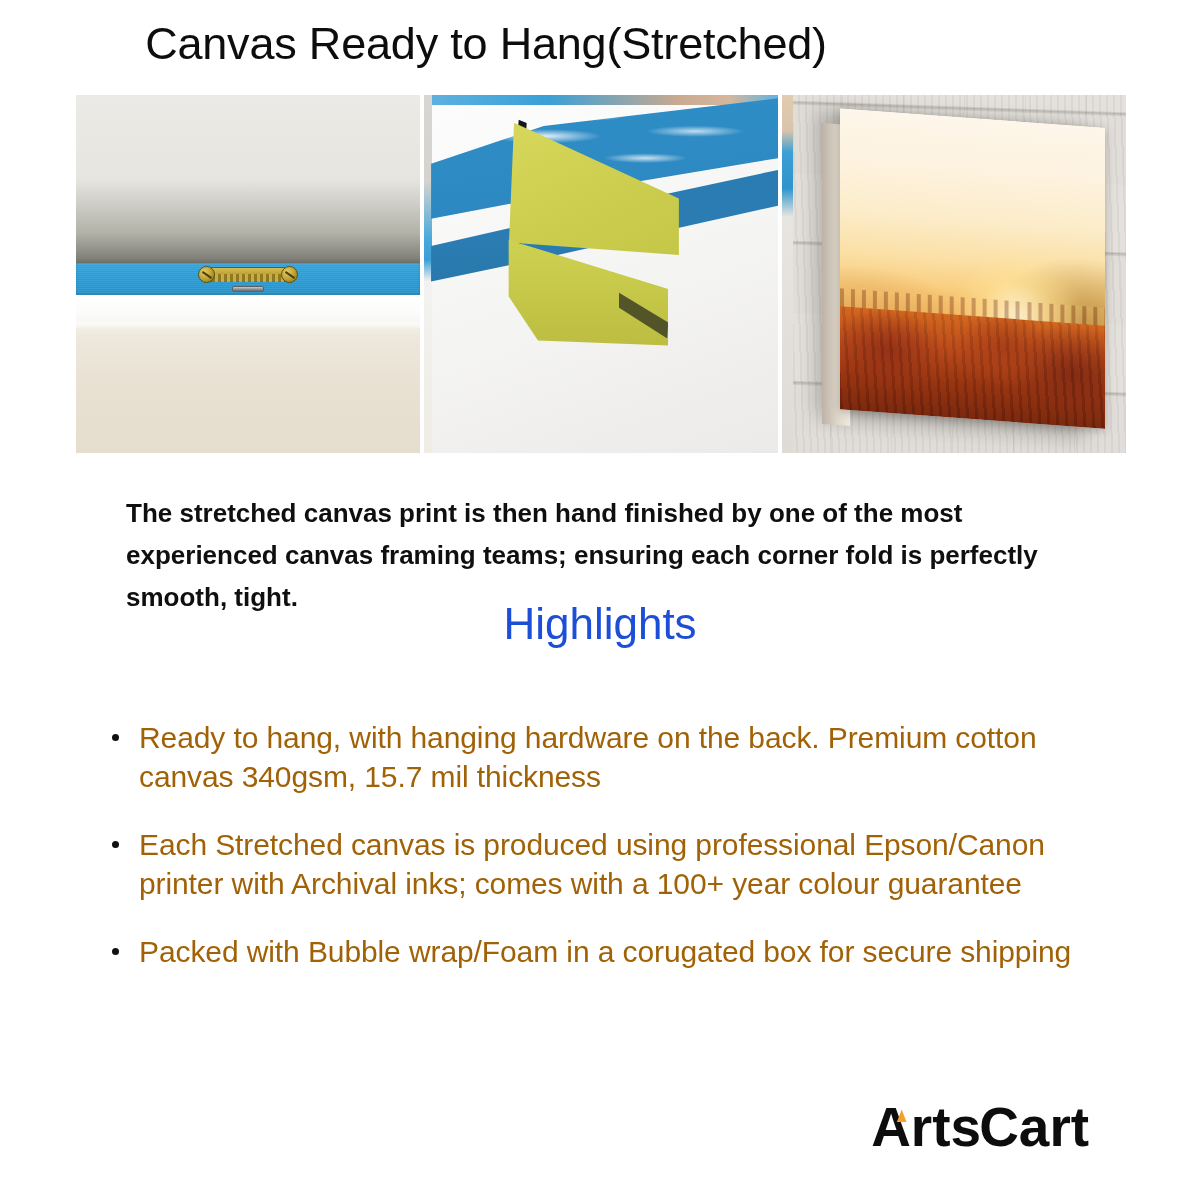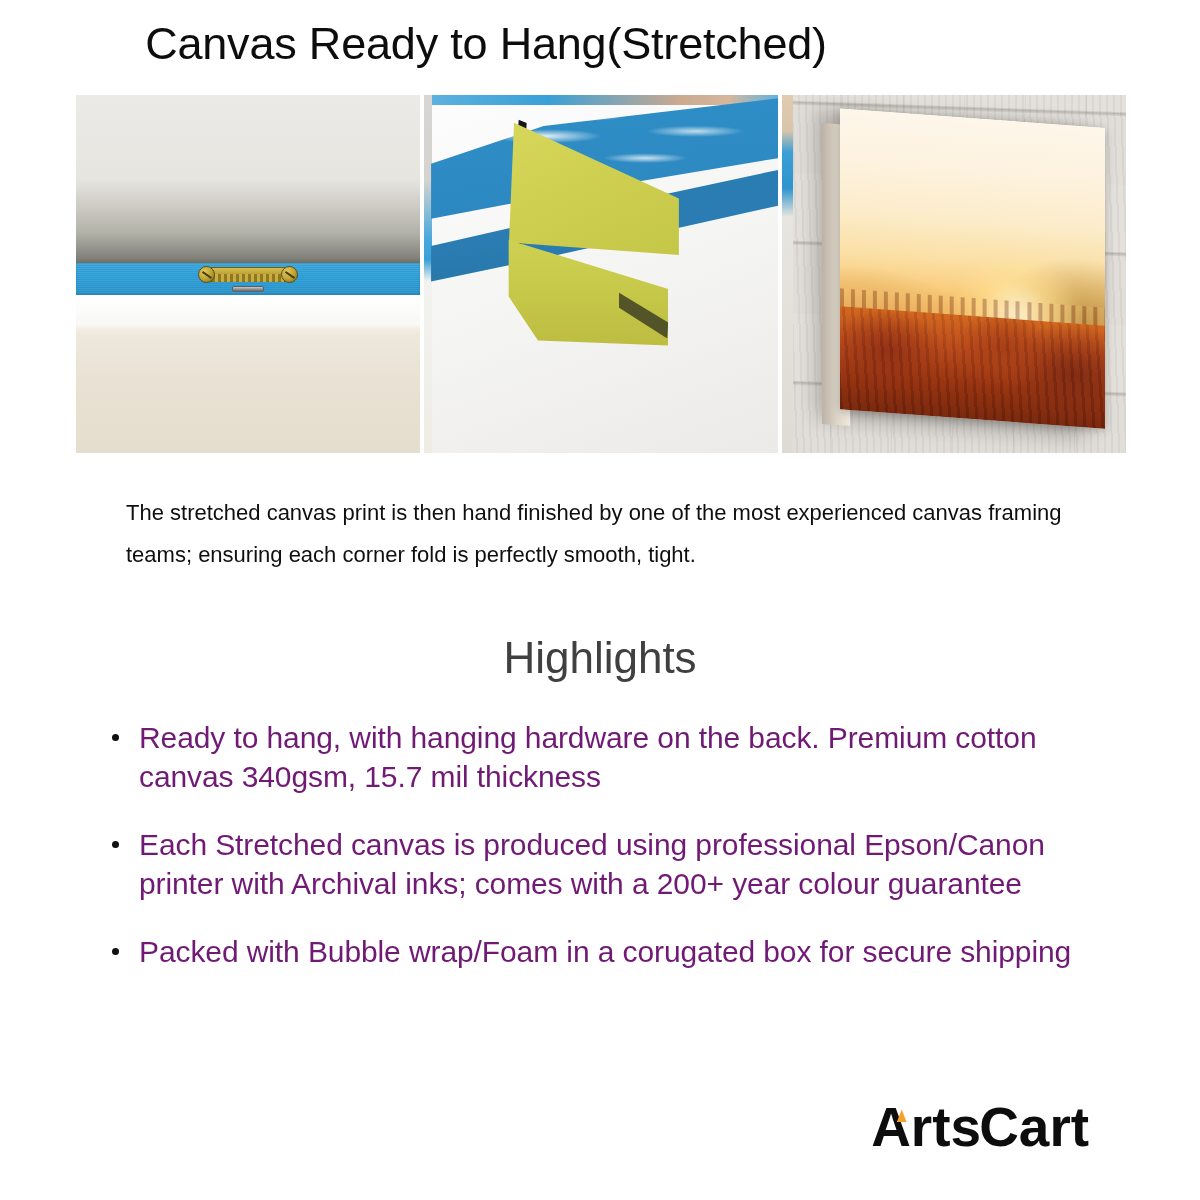--- a/index.html
+++ b/index.html
@@ -242,40 +242,40 @@
   .p3-town {
     position:absolute; left:0; bottom:30%; width:100%; height:10%;
     background:
       repeating-linear-gradient(90deg, rgba(120,50,20,.55) 0 4px, rgba(255,205,130,.25) 4px 11px);
     opacity:.65; filter:blur(.6px);
   }
 
   
   .body-copy {
     position:absolute; left:126px; top:492px; width:950px;
-    font-size:22px; line-height:42px; font-weight:400; color:#0f0f0f;
+    font-size:26px; line-height:42px; font-weight:700; color:#0f0f0f;
   }
 
   
   .highlights-heading {
-    position:absolute; left:0; top:633px; width:1200px;
+    position:absolute; left:0; top:599px; width:1200px;
     text-align:center;
-    font-size:44px; font-weight:400; color:#404040;
+    font-size:44px; font-weight:400; color:#1d4ed8;
   }
 
   
   .bullets {
     position:absolute; left:106px; top:718px; width:1010px;
     list-style:none;
   }
   .bullet {
     position:relative;
     padding-left:33px;
     margin-bottom:29px;
-    font-size:30px; line-height:39px; font-weight:400; color:#701a75;
+    font-size:30px; line-height:39px; font-weight:400; color:#a16207;
     letter-spacing:-0.1px;
   }
   .bullet:last-child { margin-bottom:8px; }
   .bullet-dot {
     position:absolute; left:6px; top:16px;
     width:7px; height:7px; border-radius:50%;
     background:#111;
   }
 
   
@@ -345,21 +345,21 @@
 
   <h2 class="highlights-heading">Highlights</h2>
 
   <ul class="bullets">
     <li class="bullet">
       <span class="bullet-dot"></span>
       <span>Ready to hang,  with hanging hardware on the back.  Premium cotton canvas 340gsm, 15.7 mil thickness</span>
     </li>
     <li class="bullet">
       <span class="bullet-dot"></span>
-      <span>Each Stretched canvas is produced using professional Epson/Canon printer with Archival inks; comes with a 200+ year colour guarantee</span>
+      <span>Each Stretched canvas is produced using professional Epson/Canon printer with Archival inks; comes with a 100+ year colour guarantee</span>
     </li>
     <li class="bullet">
       <span class="bullet-dot"></span>
       <span>Packed with Bubble wrap/Foam in a corugated box for secure shipping</span>
     </li>
   </ul>
 
   <div class="logo">
     <svg viewBox="0 0 300 70" width="268" height="62" aria-hidden="true">
       <text x="0" y="54" font-family="Liberation Sans, sans-serif" font-size="62" font-weight="bold" fill="#0D0D0D" id="logo-a">Arts</text>

